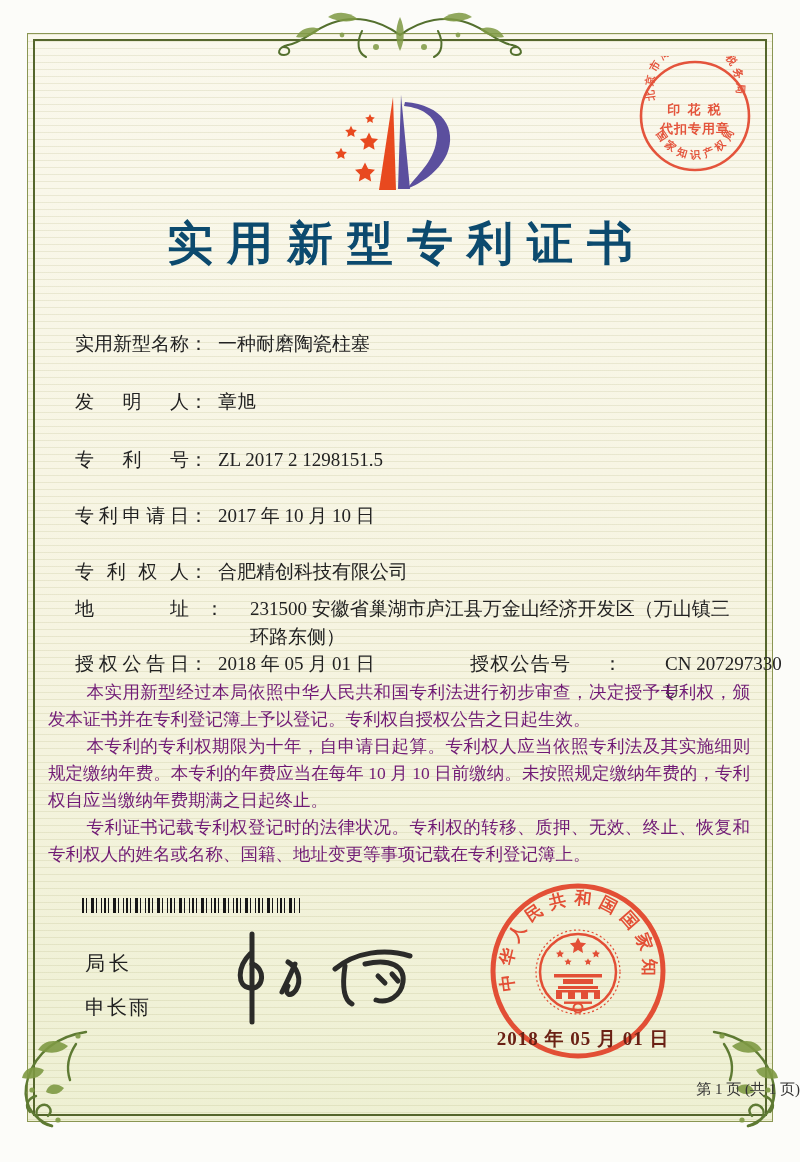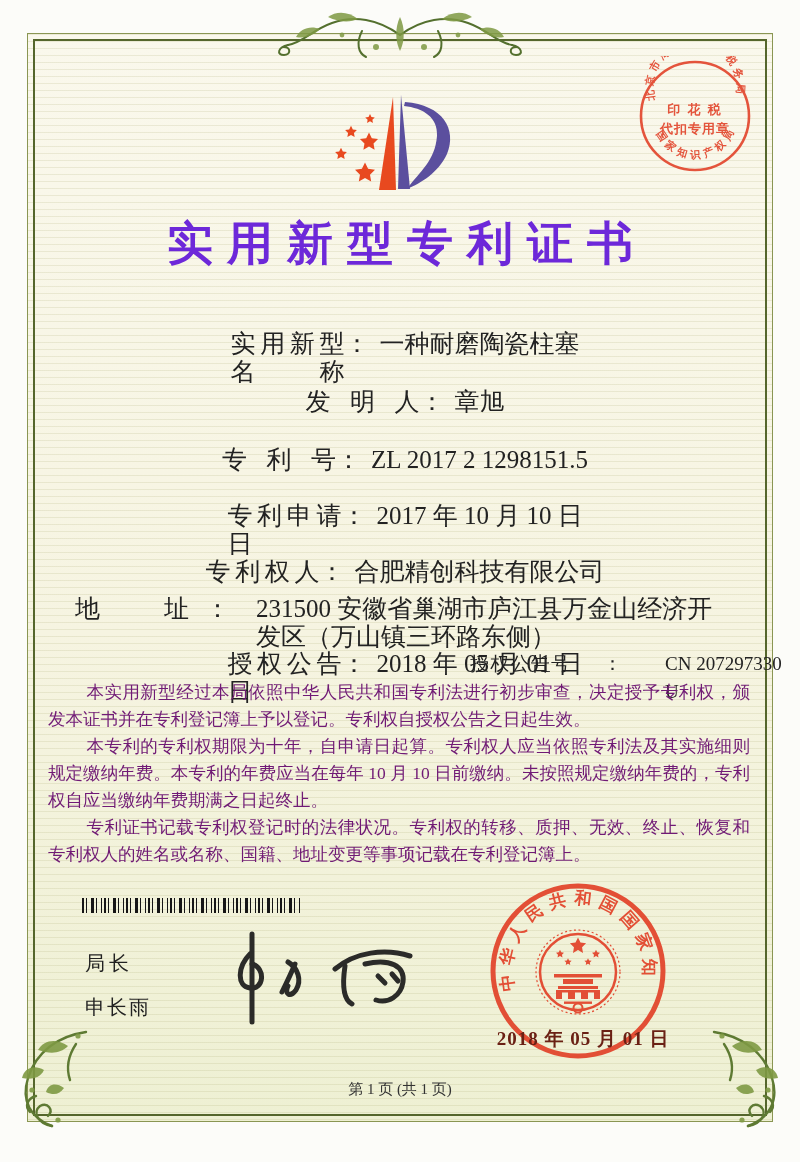--- a/index.html
+++ b/index.html
@@ -19,23 +19,23 @@
   .frame-inner { position:absolute; left:33px; top:39px; right:33px; bottom:46px;
     border:2px solid #55662c; z-index:1; }
 
   .abs { position:absolute; z-index:3; }
 
   .cert-no { left:75px; top:95px; font-size:20px; letter-spacing:2px; color:#2b2b2b; }
 
   .logo-wrap { left:323px; top:72px; width:172px; height:136px; z-index:2; }
 
   .title { left:0; top:213px; width:800px; text-align:center; font-size:46px; font-weight:bold;
-    letter-spacing:14px; padding-left:14px; color:#6d28d9; }
-
-  .field { left:75px; width:660px; font-size:25px; line-height:28px; display:flex;justify-content:center; }
+    letter-spacing:14px; padding-left:14px; color:#0c4a6e; }
+
+  .field { left:75px; width:660px; font-size:19px; line-height:28px; display:flex; }
   .flabel { display:inline-block; width:114px; text-align:justify; text-align-last:justify; flex:0 0 114px; }
   .fcolon { flex:0 0 auto; padding-right:10px; }
   .fvalue { flex:0 1 auto; max-width:505px; }
   .f1 { top:330px; } .f2 { top:388px; } .f3 { top:446px; } .f4 { top:502px; }
   .f5 { top:558px; } .f6 { top:595px;gap:16px; } .f7 { top:650px; }
   .field-right { left:470px; top:650px; font-size:19px; line-height:28px; display:flex;gap:33px; }
   .field-right .flabel { width:100px; flex:0 0 100px; }
 
   .paras { left:48px; top:679px; width:702px; font-size:17.5px; line-height:27px;
     text-align:justify; color:#701a75; }
@@ -52,21 +52,21 @@
   .director-title { left:85px; top:950px; font-size:20px; letter-spacing:4px; }
   .director-name  { left:85px; top:994px; font-size:20px; letter-spacing:2px; }
   .signature { left:200px; top:922px; width:240px; height:115px; z-index:3; }
 
   .seal-wrap { left:488px; top:880px; width:180px; height:182px; z-index:2; opacity:0.93; }
   .seal-date { left:493px; top:1026px; width:180px; text-align:center; font-size:19px;
     font-weight:bold; color:#6a2014; z-index:4; letter-spacing:1px; }
 
   .tax-stamp { left:636px; top:56px; width:120px; height:122px; z-index:4; opacity:0.9; }
 
-  .footer { left:0; top:1080px; width:800px; text-align:center; font-size:15px; color:#333;font-family:Liberation Serif, serif; }
+  .footer { left:0; top:1080px; width:800px; text-align:right; font-size:15px; color:#333;font-family:Liberation Serif, serif; }
 
   .ornament-top { left:266px; top:5px; width:268px; height:56px; z-index:2; }
   .ornament-bl { left:6px;  top:1026px; width:86px; height:106px; z-index:2; }
   .ornament-br { left:708px; top:1026px; width:86px; height:106px; z-index:2; }
 
   svg text { font-family:"Liberation Serif","DejaVu Serif",serif; }
 </style>
 </head>
 <body>
 

